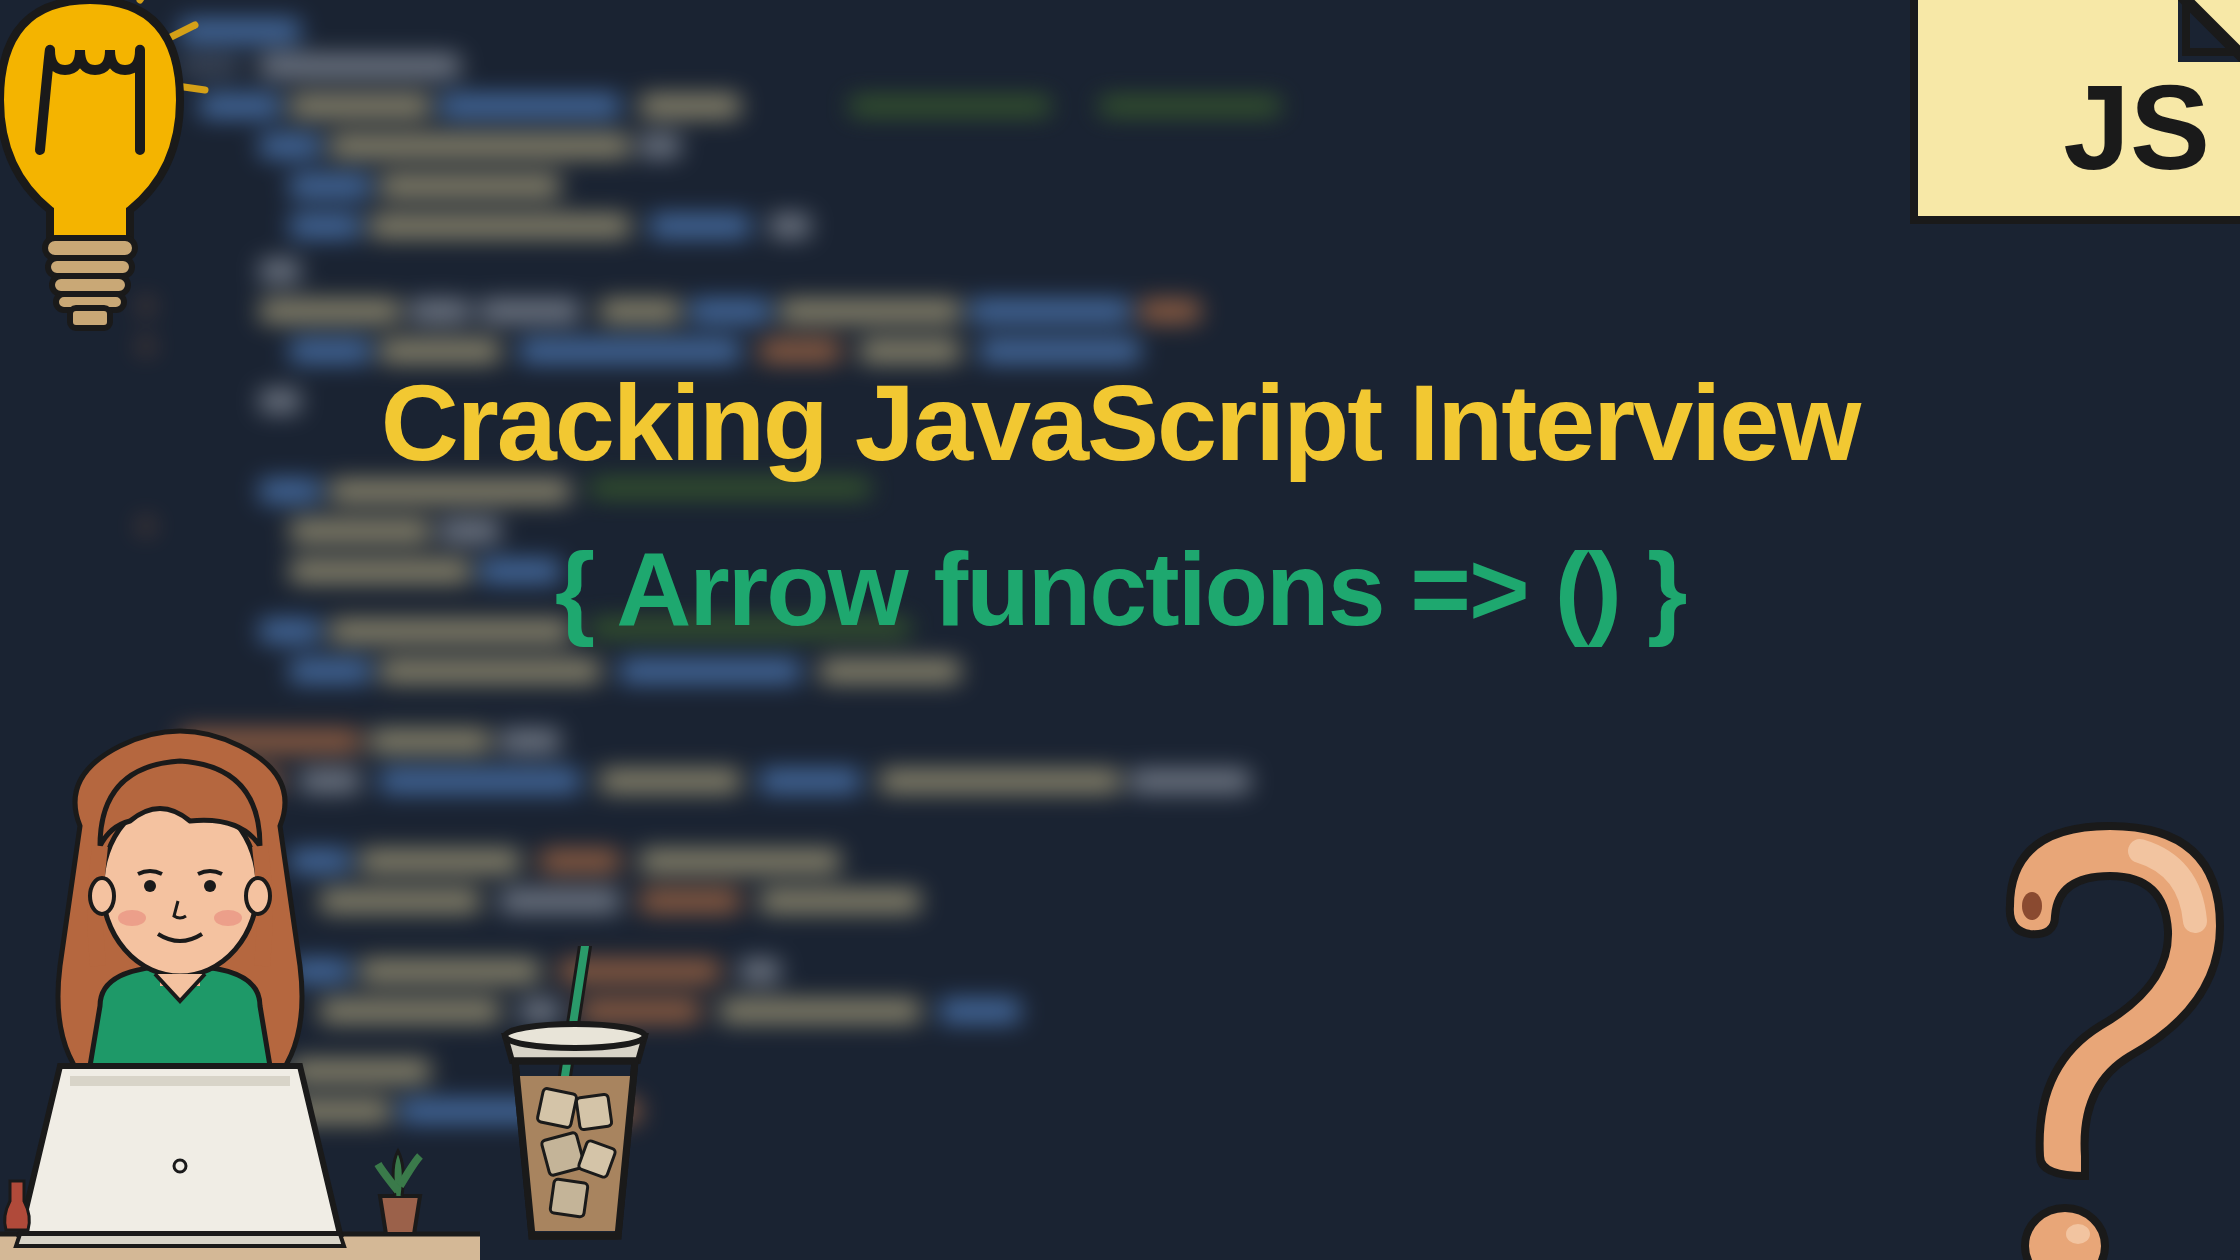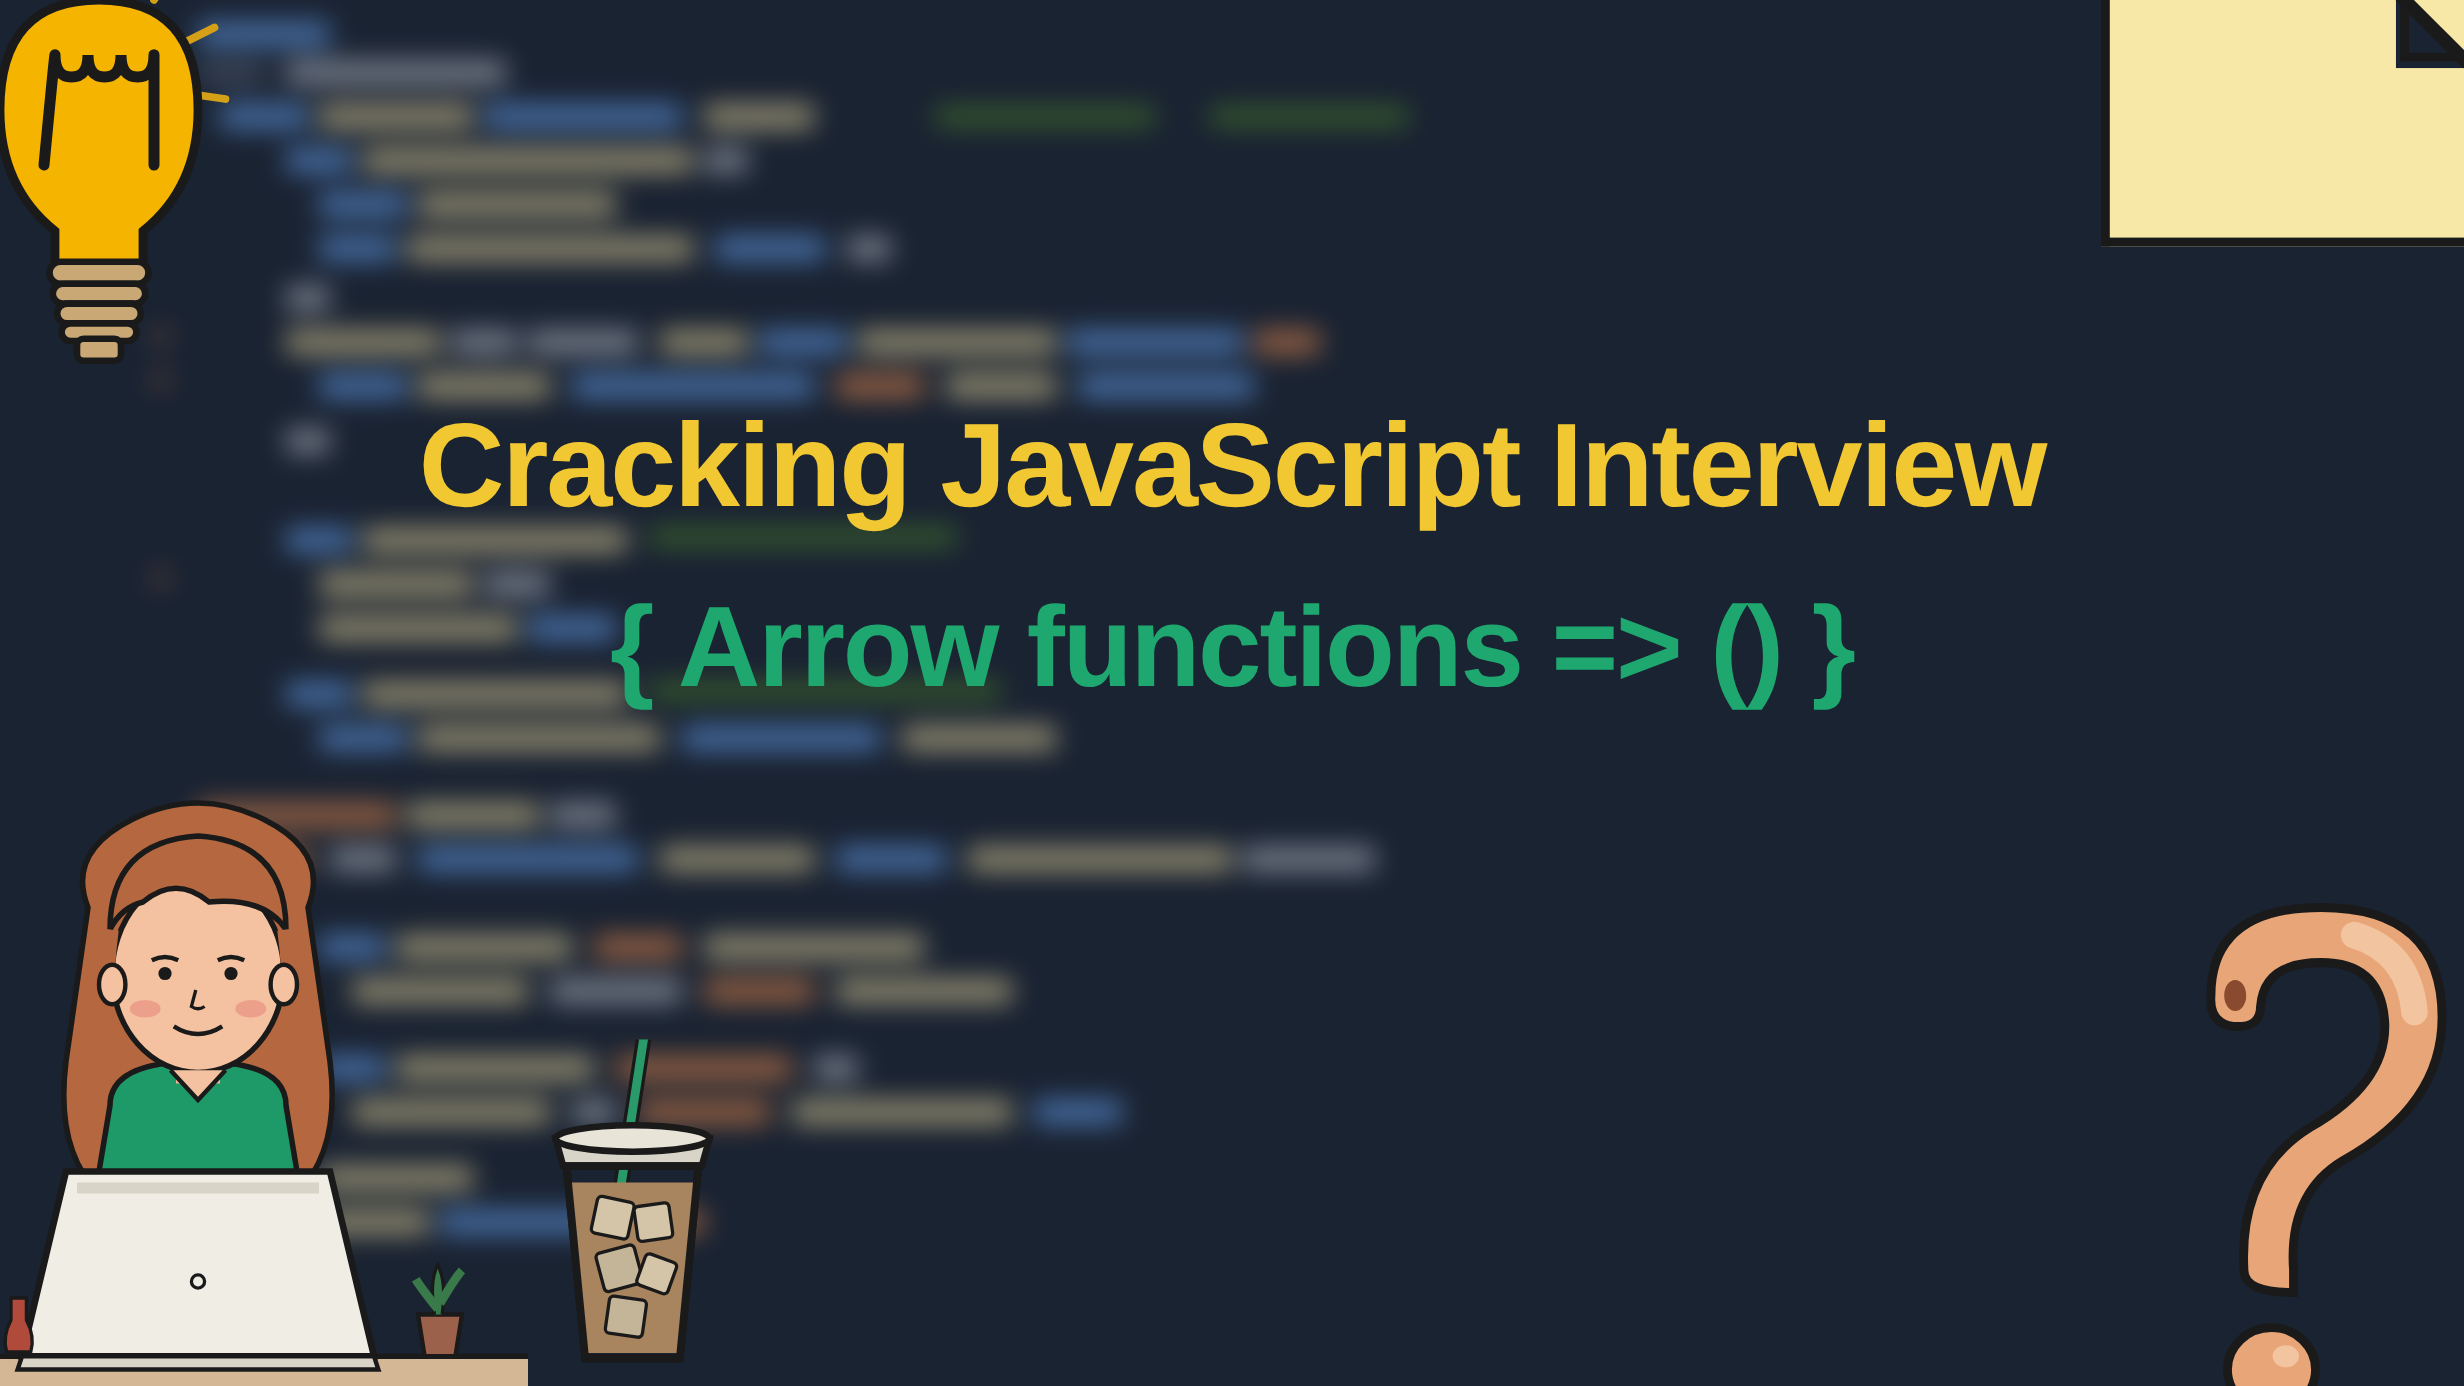--- a/index.html
+++ b/index.html
@@ -258,20 +258,21 @@
     <rect x="100" y="338" width="40" height="20" rx="6" fill="#c9a876" stroke="#1a1a1a" stroke-width="6"></rect>
   </svg>
 </div>
 
 <div class="js-badge">
   <svg class="file-corner" viewBox="0 0 70 70">
     <path d="M 0 0 L 70 70 L 0 70 Z" fill="#1a2332"></path>
     <path d="M 0 0 L 70 70" stroke="#1a1a1a" stroke-width="12"></path>
     <path d="M 8 8 L 8 60 L 60 60" fill="none" stroke="#1a1a1a" stroke-width="8"></path>
   </svg>
+  <div class="js-text">JS</div>
 </div>
 
 <div class="main-title">Cracking JavaScript Interview</div>
 
 <div class="subtitle">{ Arrow functions =&gt; () }</div>
 
 <div class="woman-container">
   <svg width="480" height="560" viewBox="0 0 480 560">
 
     <rect x="0" y="528" width="480" height="32" fill="#d4b896"></rect>

